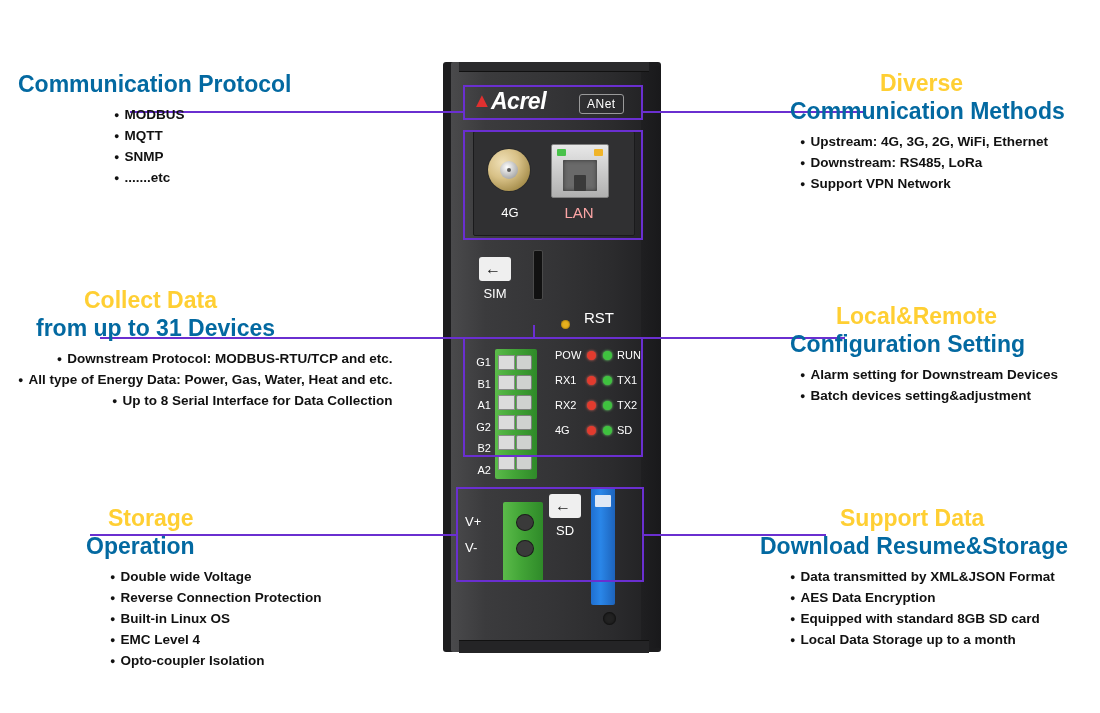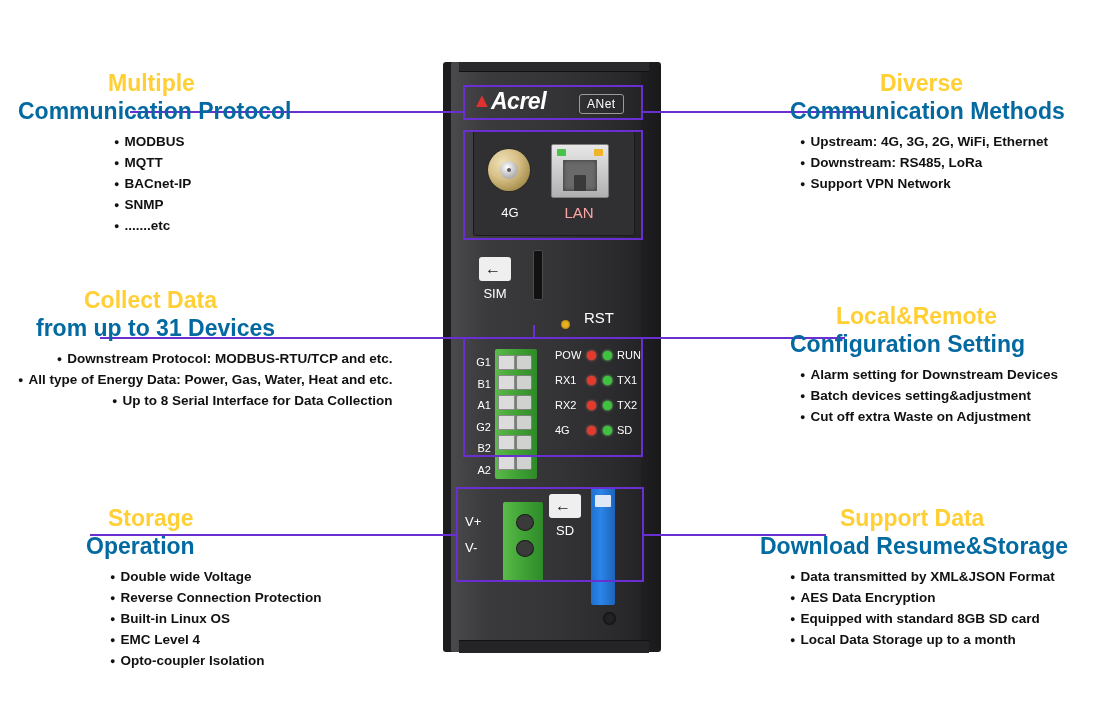--- a/index.html
+++ b/index.html
@@ -559,27 +559,25 @@
   <div class="line h-line" style="left:100px; top:337px; width:363px;"></div>
 
   <div class="line h-line" style="left:643px; top:337px; width:202px;"></div>
   <div class="line v-line" style="left:533px; top:325px; height:14px;"></div>
 
   <div class="line h-line" style="left:90px; top:534px; width:366px;"></div>
 
   <div class="line h-line" style="left:644px; top:534px; width:182px;"></div>
 
   <div class="blk" id="blk-protocol">
-    <div class="title-y">Multiple</div>
     <div class="title-p">Communication Protocol</div>
     <div class="bullets">
       <ul>
         <li>MODBUS</li>
         <li>MQTT</li>
-        <li>BACnet-IP</li>
         <li>SNMP</li>
         <li>.......etc</li>
       </ul>
     </div>
   </div>
 
   <div class="blk" id="blk-methods">
     <div class="title-y">Diverse</div>
     <div class="title-p">Communication Methods</div>
     <div class="bullets">
@@ -603,21 +601,20 @@
     </div>
   </div>
 
   <div class="blk" id="blk-config">
     <div class="title-y">Local&amp;Remote</div>
     <div class="title-p">Configuration Setting</div>
     <div class="bullets">
       <ul>
         <li>Alarm setting for Downstream Devices</li>
         <li>Batch devices setting&amp;adjustment</li>
-        <li>Cut off extra Waste on Adjustment</li>
       </ul>
     </div>
   </div>
 
   <div class="blk" id="blk-stable">
     <div class="title-y">Storage</div>
     <div class="title-p">Operation</div>
     <div class="bullets">
       <ul>
         <li>Double wide Voltage</li>

